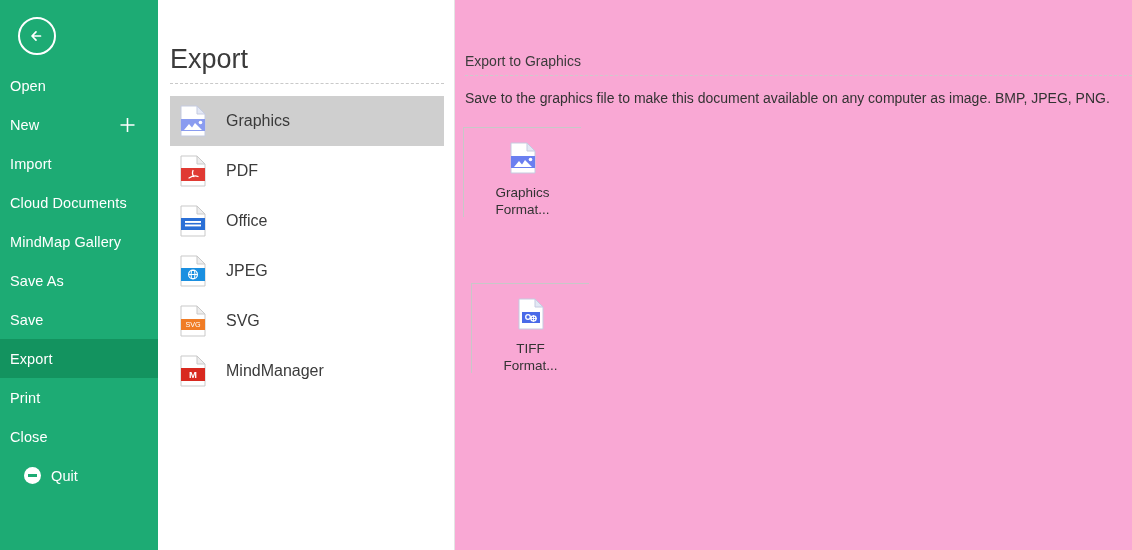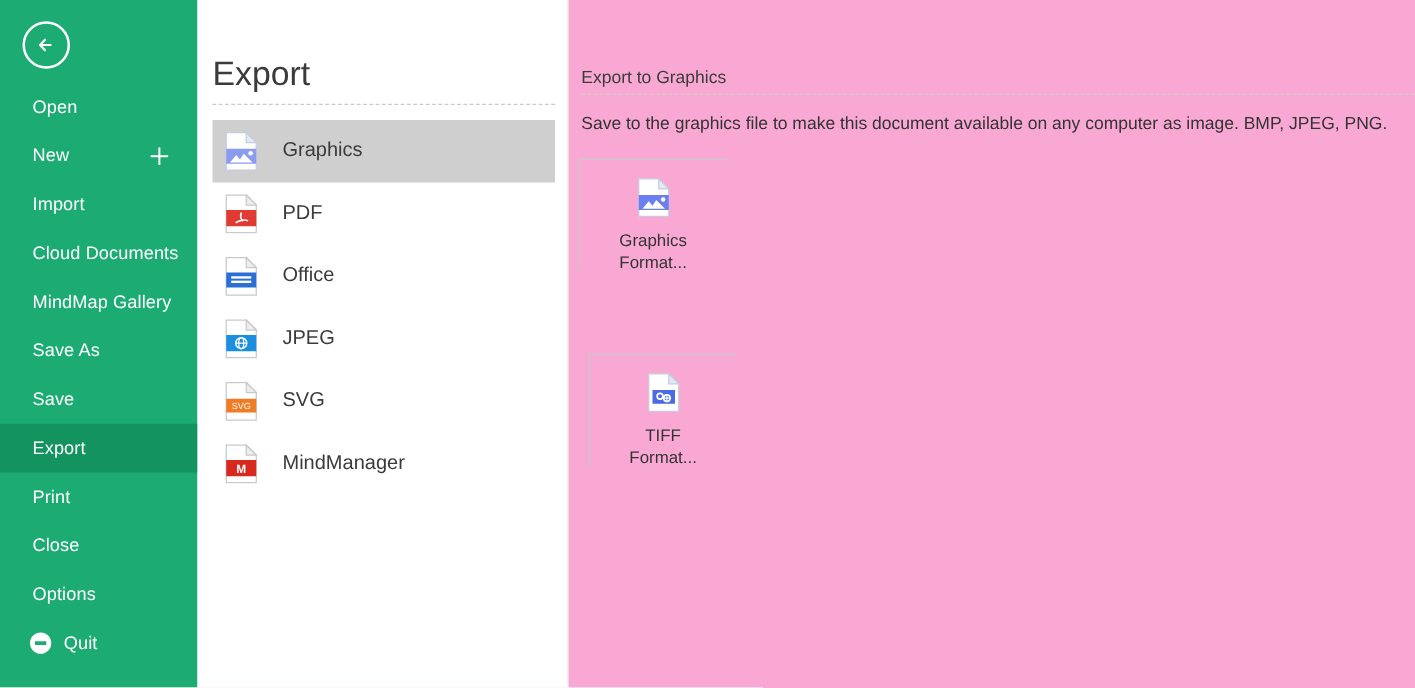--- a/index.html
+++ b/index.html
@@ -41,21 +41,21 @@
   .side-list {
     position: absolute;
     top: 66px; left: 0; right: 0;
   }
   .side-item {
     height: 39px;
     display: flex;
     align-items: center;
     color: #ffffff;
     font-size: 14.5px;
-    padding-left: 26px;
+    padding-left: 10px;
     cursor: pointer;
     position: relative;
     letter-spacing: 0.1px;
   }
   .side-item.active { background: #13935F; }
   .side-item .plus-icon {
     position: absolute;
     right: 22px;
     top: 50%;
     transform: translateY(-50%);
@@ -235,23 +235,20 @@
       </div>
 
       <div class="side-item">
         <span>Print</span>
       </div>
 
       <div class="side-item">
         <span>Close</span>
       </div>
 
-      <div class="side-item">
-        <span>Options</span>
-      </div>
 
       <div class="side-item quit">
         <span class="quit-icon">
             <i></i>
           </span>
         <span>Quit</span>
       </div>
 
     </div>
   </div>

